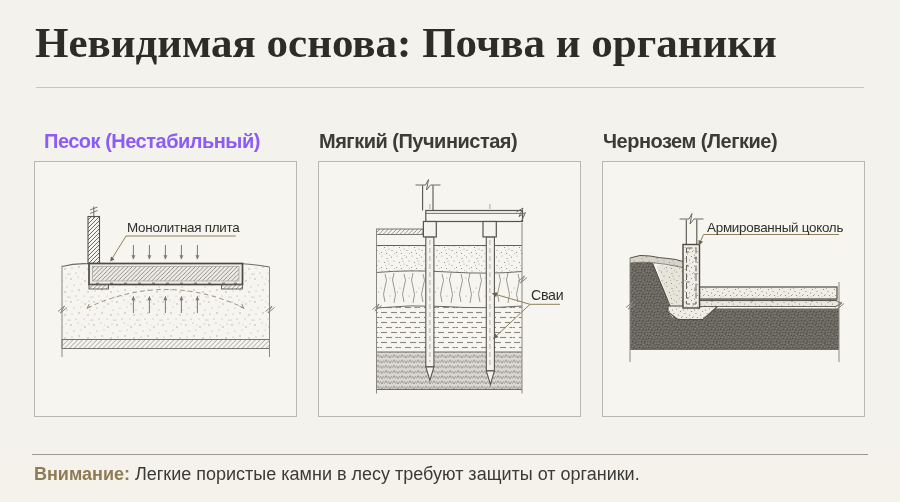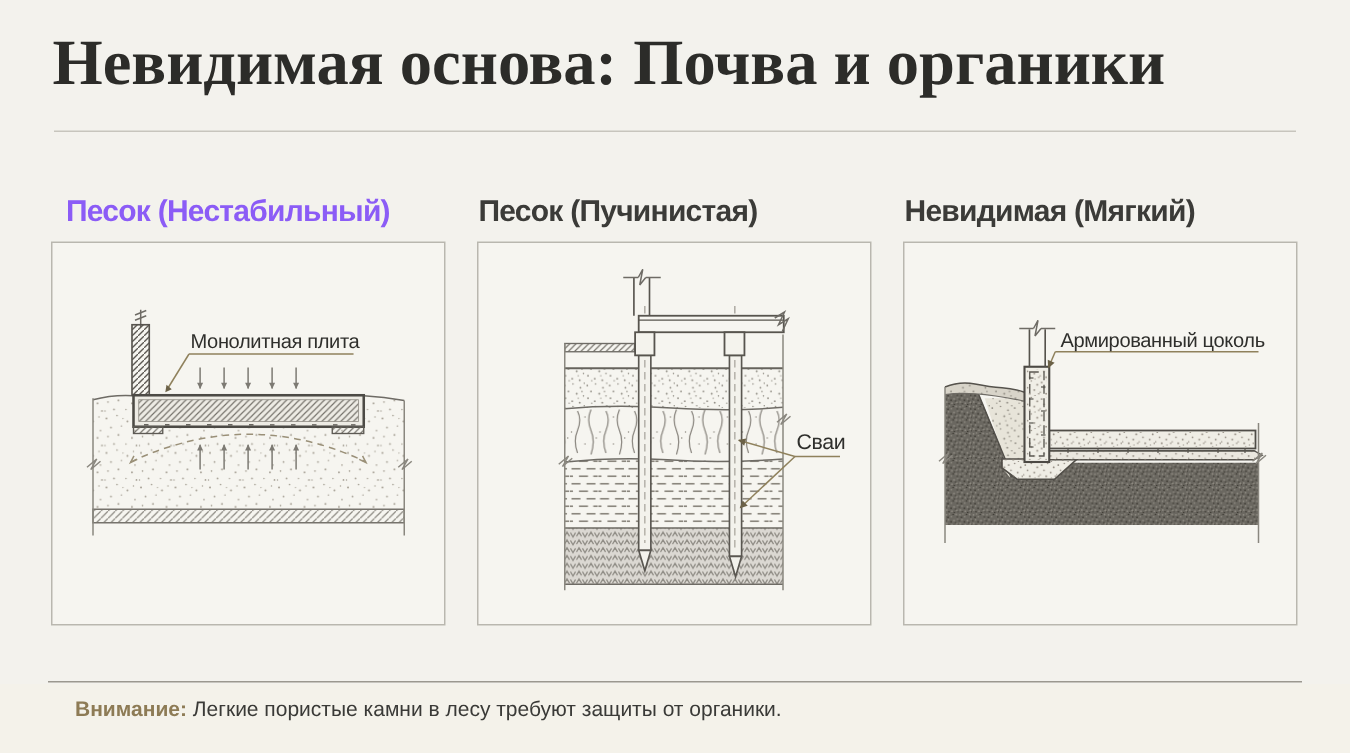--- a/index.html
+++ b/index.html
@@ -10,23 +10,23 @@
 <body>
 
 <div class="abs" style="left:0;top:0;width:900px;height:502px;background:#f3f2ed;"></div>
 
 <div class="abs" style="left:35px;top:18px;font-family:'Liberation Serif',serif;font-weight:bold;font-size:43px;color:#2c2c29;letter-spacing:0px;white-space:nowrap;">Невидимая основа: Почва и органики</div>
 
 <div class="abs" style="left:36px;top:87px;width:828px;height:1px;background:#c7c5bd;"></div>
 
 <div class="abs" style="left:44px;top:131px;font-size:20px;font-weight:bold;color:#8b5cf6;line-height:1;letter-spacing:-0.5px;white-space:nowrap;">Песок (Нестабильный)</div>
 
-<div class="abs" style="left:319px;top:131px;font-size:20px;font-weight:bold;color:#3b3b38;line-height:1;letter-spacing:-0.5px;white-space:nowrap;">Песок (Пучинистая)</div>
-
-<div class="abs" style="left:603px;top:131px;font-size:20px;font-weight:bold;color:#3b3b38;line-height:1;letter-spacing:-0.5px;white-space:nowrap;">Невидимая (Мягкий)</div>
+<div class="abs" style="left:319px;top:131px;font-size:20px;font-weight:bold;color:#3b3b38;line-height:1;letter-spacing:-0.5px;white-space:nowrap;">Мягкий (Пучинистая)</div>
+
+<div class="abs" style="left:603px;top:131px;font-size:20px;font-weight:bold;color:#3b3b38;line-height:1;letter-spacing:-0.5px;white-space:nowrap;">Чернозем (Легкие)</div>
 
 <div class="abs" style="left:34px;top:161px;width:261px;height:254px;background:#f6f5f0;border:1px solid #b9b7af;"></div>
 
 <div class="abs" style="left:318px;top:161px;width:261px;height:254px;background:#f6f5f0;border:1px solid #b9b7af;"></div>
 
 <div class="abs" style="left:602px;top:161px;width:261px;height:254px;background:#f6f5f0;border:1px solid #b9b7af;"></div>
 
 <svg class="abs" style="left:34px;top:161px;" width="263" height="256" viewBox="34 161 263 256">
 <defs>
 <pattern id="hatch1" width="4.2" height="4.2" patternUnits="userSpaceOnUse">
@@ -367,13 +367,13 @@
 <line x1="703.5" y1="234.5" x2="839" y2="234.5" stroke="#8f815c" stroke-width="1"></line>
 <line x1="703.5" y1="234.5" x2="699" y2="245" stroke="#8f815c" stroke-width="1" marker-end="url(#aht3)"></line>
 
 <text x="707" y="231.5" font-size="13.4" font-family="Liberation Sans, sans-serif" fill="#2f2f2c" letter-spacing="-0.25">Армированный цоколь</text>
 </svg>
 
 <div class="abs" style="left:0;top:456px;width:900px;height:46px;background:#f4f2ea;"></div>
 
 <div class="abs" style="left:32px;top:454px;width:836px;height:1.4px;background:#9b9890;"></div>
 
-<div class="abs" style="left:50px;top:464px;font-size:14px;color:#3a3a37;white-space:nowrap;"><span style="font-weight:bold;color:#8d7b55;">Внимание:</span> Легкие пористые камни в лесу требуют защиты от органики.</div>
+<div class="abs" style="left:34px;top:464px;font-size:18px;color:#3a3a37;white-space:nowrap;"><span style="font-weight:bold;color:#8d7b55;">Внимание:</span> Легкие пористые камни в лесу требуют защиты от органики.</div>
 
 </body></html>

